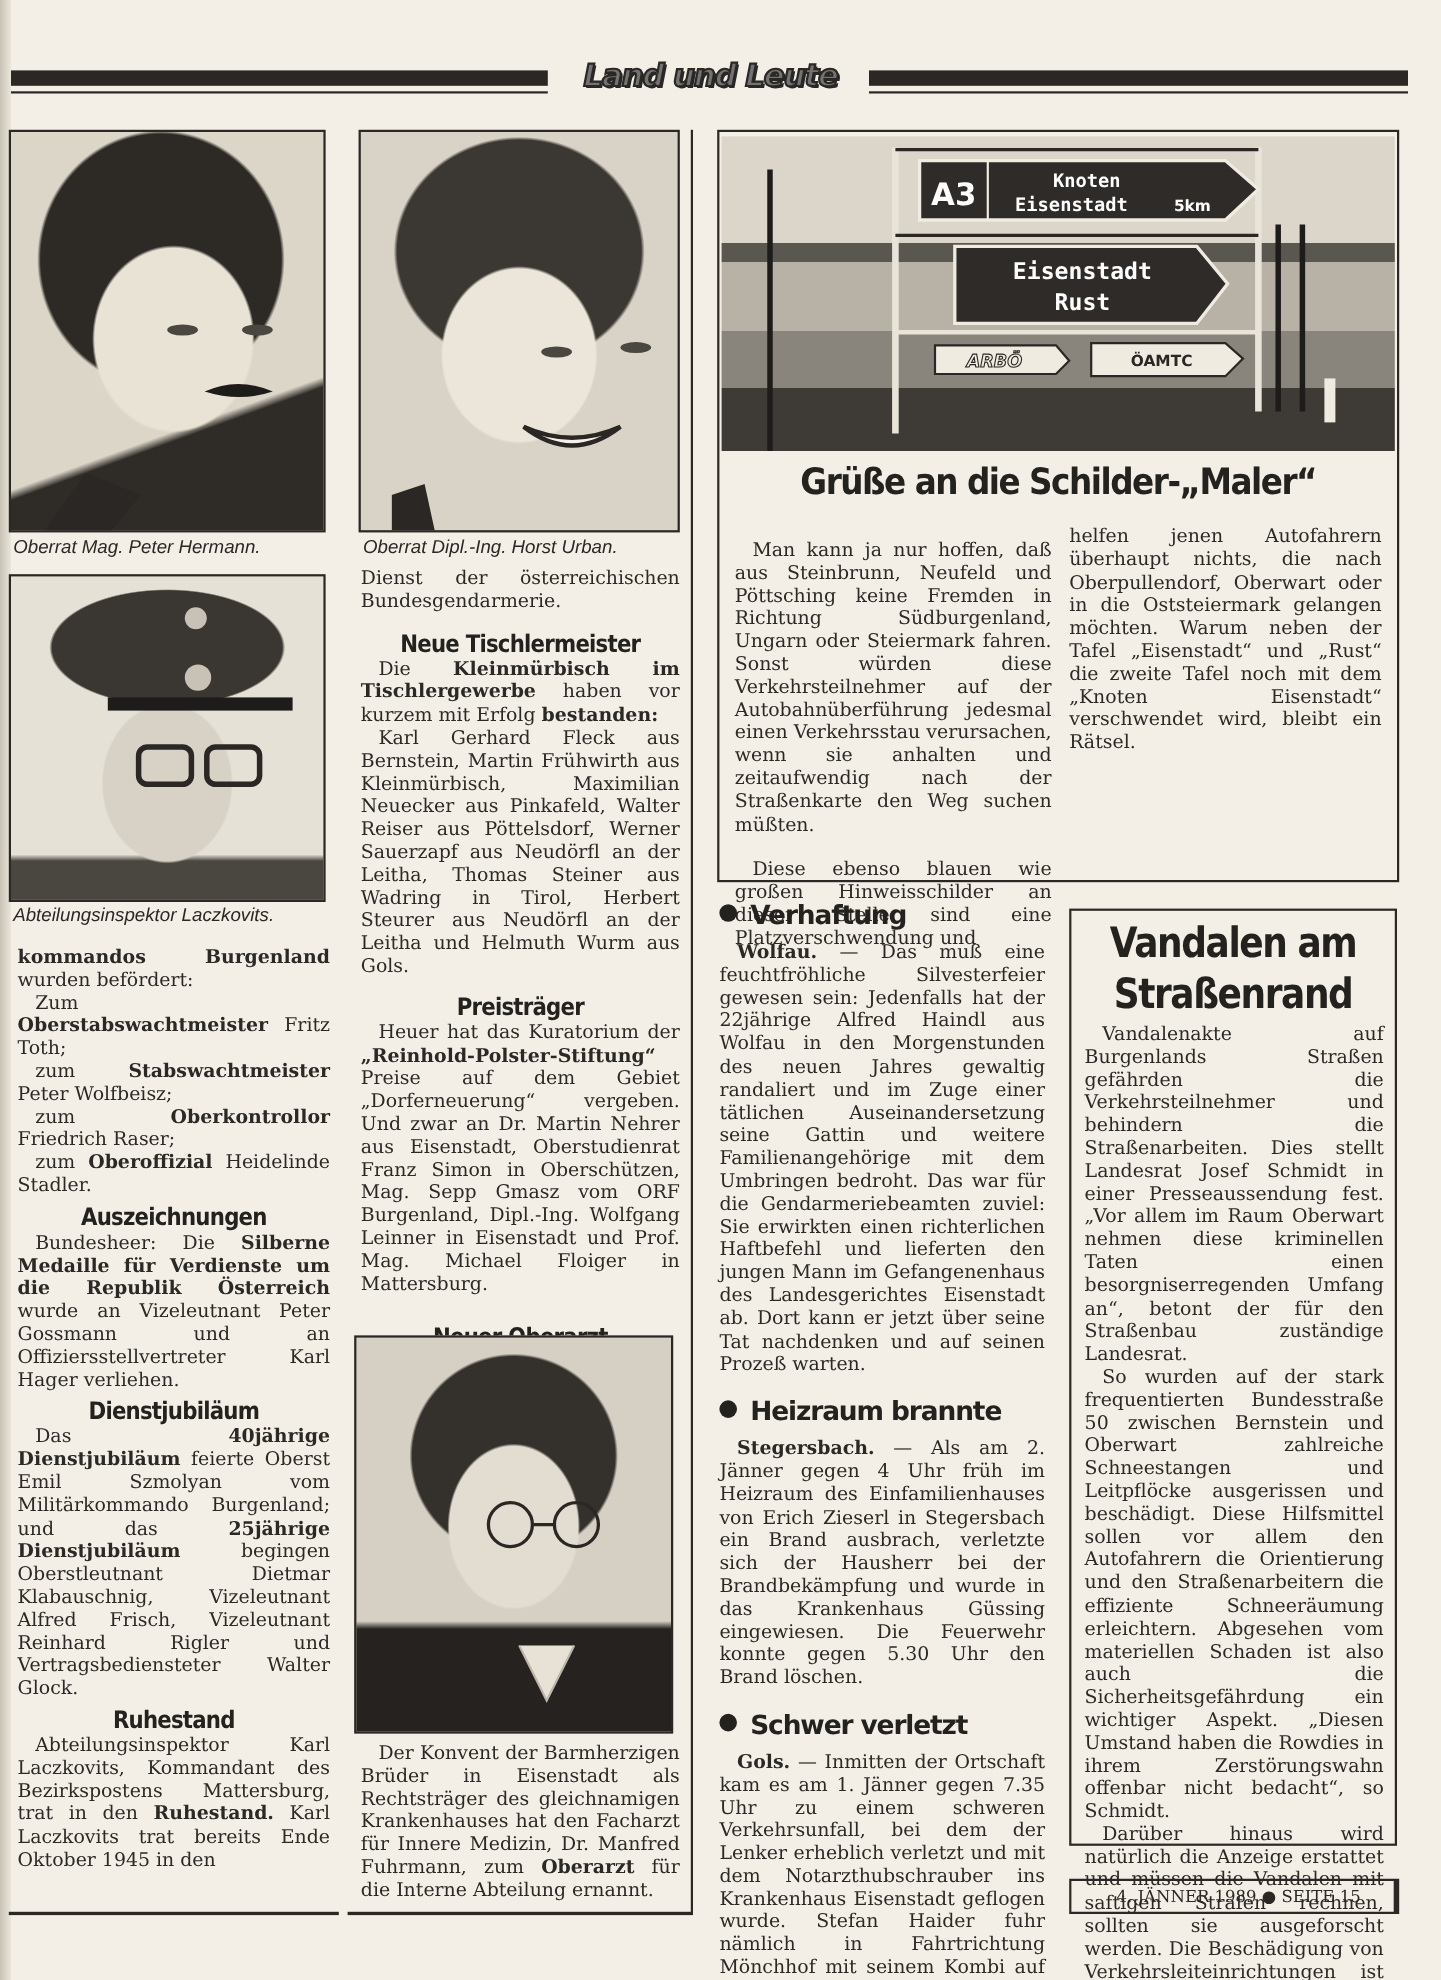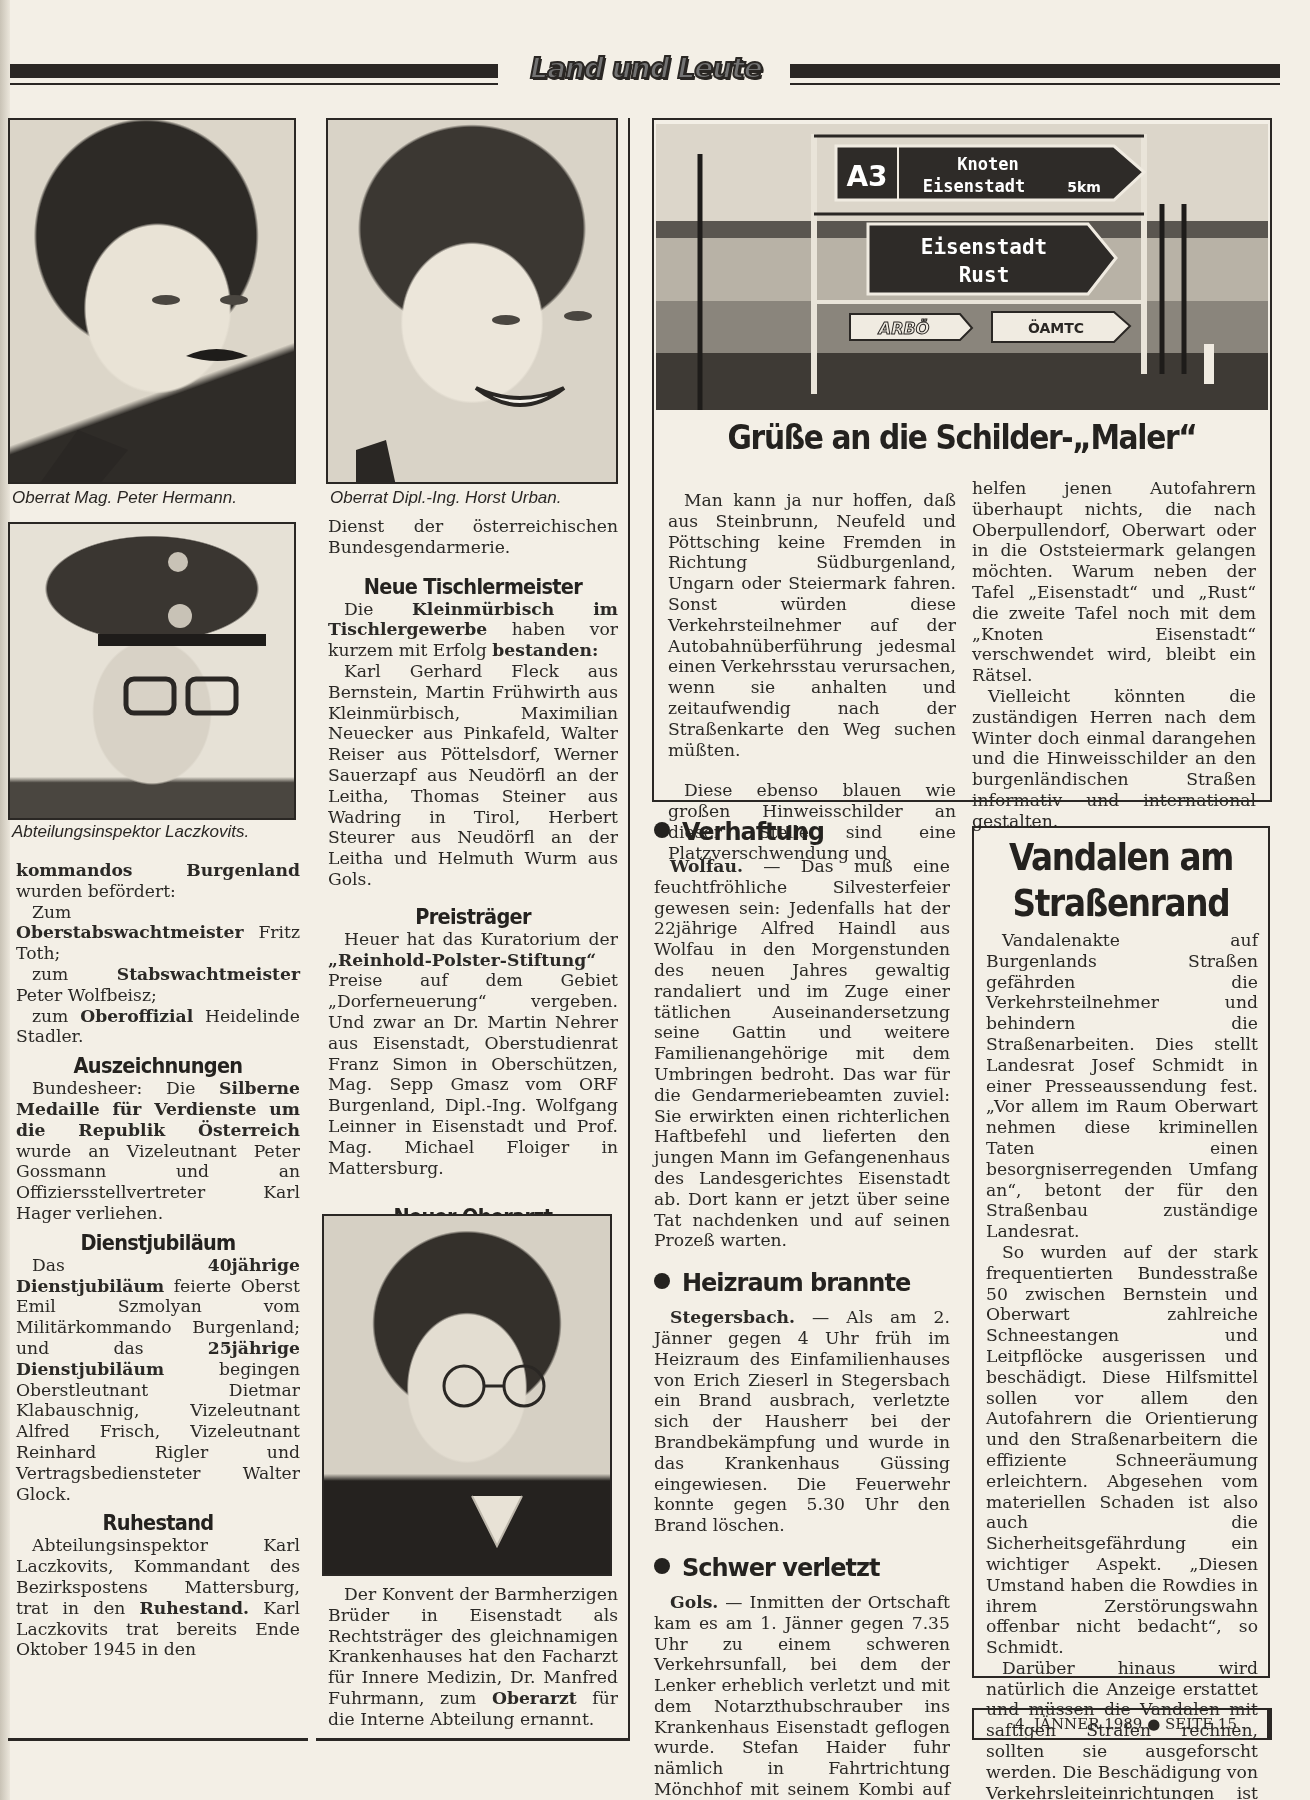--- a/index.html
+++ b/index.html
@@ -65,20 +65,21 @@
     <circle cx="142" cy="92" r="12" fill="#c8c2b6"></circle>
     <rect x="60" y="110" width="168" height="12" fill="#1e1c1a"></rect>
   </svg>
 </div>
 <div class="caption" style="position:absolute; left:12px; top:822px;">Abteilungsinspektor Laczkovits.</div>
 
 <div class="col" style="left:16px; top:860px; width:284px;">
   <p class="p"><b>kommandos Burgenland</b><span> wurden befördert:</span></p>
   <p class="p"><span class="ind"></span><span>Zum </span><b>Oberstabswachtmeister</b><span> Fritz Toth;</span></p>
   <p class="p"><span class="ind"></span><span>zum </span><b>Stabswachtmeister</b><span> Peter Wolfbeisz;</span></p>
+  <p class="p"><span class="ind"></span><span>zum </span><b>Oberkontrollor</b><span> Friedrich Raser;</span></p>
   <p class="p"><span class="ind"></span><span>zum </span><b>Oberoffizial</b><span> Heidelinde Stadler.</span></p>
 
   <div class="h" style="margin-top:6px;">Auszeichnungen</div>
   <p class="p"><span class="ind"></span><span>Bundesheer: Die </span><b>Silberne Medaille für Verdienste um die Republik Österreich</b><span> wurde an Vizeleutnant Peter Gossmann und an Offiziersstellvertreter Karl Hager verliehen.</span></p>
 
   <div class="h" style="margin-top:6px;">Dienstjubiläum</div>
   <p class="p"><span class="ind"></span><span>Das </span><b>40jährige Dienstjubiläum</b><span> feierte Oberst Emil Szmolyan vom Militärkommando Burgenland; und das </span><b>25jährige Dienstjubiläum</b><span> begingen Oberstleutnant Dietmar Klabauschnig, Vizeleutnant Alfred Frisch, Vizeleutnant Reinhard Rigler und Vertragsbediensteter Walter Glock.</span></p>
 
   <div class="h" style="margin-top:6px;">Ruhestand</div>
   <p class="p"><span class="ind"></span><span>Abteilungsinspektor Karl Laczkovits, Kommandant des Bezirkspostens Mattersburg, trat in den </span><b>Ruhestand.</b><span> Karl Laczkovits trat bereits Ende Oktober 1945 in den</span></p>
@@ -149,21 +150,20 @@
     <rect x="520" y="220" width="10" height="40" fill="#f0ebe1"></rect>
   </svg>
 </div>
 <div style="position:absolute; left:652px; top:418px; width:620px; text-align:center; font-family:'DejaVu Sans',sans-serif; font-weight:bold; font-size:33px; letter-spacing:-1.5px; color:#24221f; transform:scaleX(0.9);">Grüße an die Schilder-„Maler“</div>
 <div class="col" style="left:668px; top:478px; width:288px;margin-top:12px;">
   <p class="p"><span class="ind"></span><span>Man kann ja nur hoffen, daß aus Steinbrunn, Neufeld und Pöttsching keine Fremden in Richtung Südburgenland, Ungarn oder Steiermark fahren. Sonst würden diese Verkehrsteilnehmer auf der Autobahnüberführung jedesmal einen Verkehrsstau verursachen, wenn sie anhalten und zeitaufwendig nach der Straßenkarte den Weg suchen müßten.</span></p>
   <p class="p" style="margin-top:20px;"><span class="ind"></span><span>Diese ebenso blauen wie großen Hinweisschilder an dieser Stelle sind eine Platzverschwendung und</span></p>
 </div>
 <div class="col" style="left:972px; top:478px; width:284px;">
   <p class="p"><span>helfen jenen Autofahrern überhaupt nichts, die nach Oberpullendorf, Oberwart oder in die Oststeiermark gelangen möchten. Warum neben der Tafel „Eisenstadt“ und „Rust“ die zweite Tafel noch mit dem „Knoten Eisenstadt“ verschwendet wird, bleibt ein Rätsel.</span></p>
-  <p class="p"><span class="ind"></span><span>Vielleicht könnten die zuständigen Herren nach dem Winter doch einmal darangehen und die Hinweisschilder an den burgenländischen Straßen informativ und international gestalten.</span></p>
 </div>
 
 <div class="col" style="left:654px; top:818px; width:296px;">
   <div class="bullet-h"><span class="dot"></span><span>Verhaftung</span></div>
   <p class="p" style="margin-top:10px;"><span class="ind"></span><b>Wolfau.</b><span> — Das muß eine feuchtfröhliche Silvesterfeier gewesen sein: Jedenfalls hat der 22jährige Alfred Haindl aus Wolfau in den Morgenstunden des neuen Jahres gewaltig randaliert und im Zuge einer tätlichen Auseinandersetzung seine Gattin und weitere Familienangehörige mit dem Umbringen bedroht. Das war für die Gendarmeriebeamten zuviel: Sie erwirkten einen richterlichen Haftbefehl und lieferten den jungen Mann im Gefangenenhaus des Landesgerichtes Eisenstadt ab. Dort kann er jetzt über seine Tat nachdenken und auf seinen Prozeß warten.</span></p>
 
   <div class="bullet-h" style="margin-top:18px;"><span class="dot"></span><span>Heizraum brannte</span></div>
   <p class="p" style="margin-top:10px;"><span class="ind"></span><b>Stegersbach.</b><span> — Als am 2. Jänner gegen 4 Uhr früh im Heizraum des Einfamilienhauses von Erich Zieserl in Stegersbach ein Brand ausbrach, verletzte sich der Hausherr bei der Brandbekämpfung und wurde in das Krankenhaus Güssing eingewiesen. Die Feuerwehr konnte gegen 5.30 Uhr den Brand löschen.</span></p>
 
   <div class="bullet-h" style="margin-top:18px;"><span class="dot"></span><span>Schwer verletzt</span></div>

